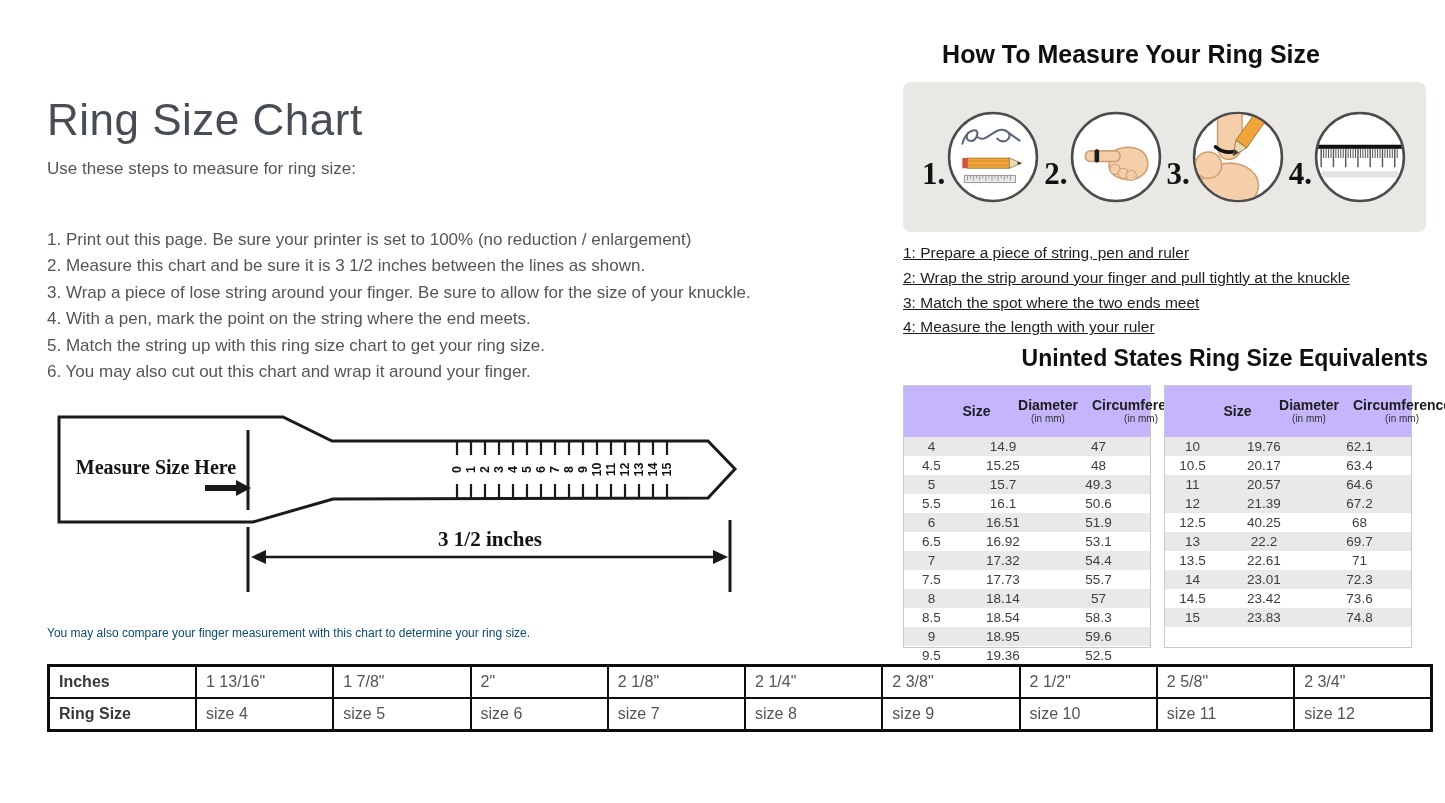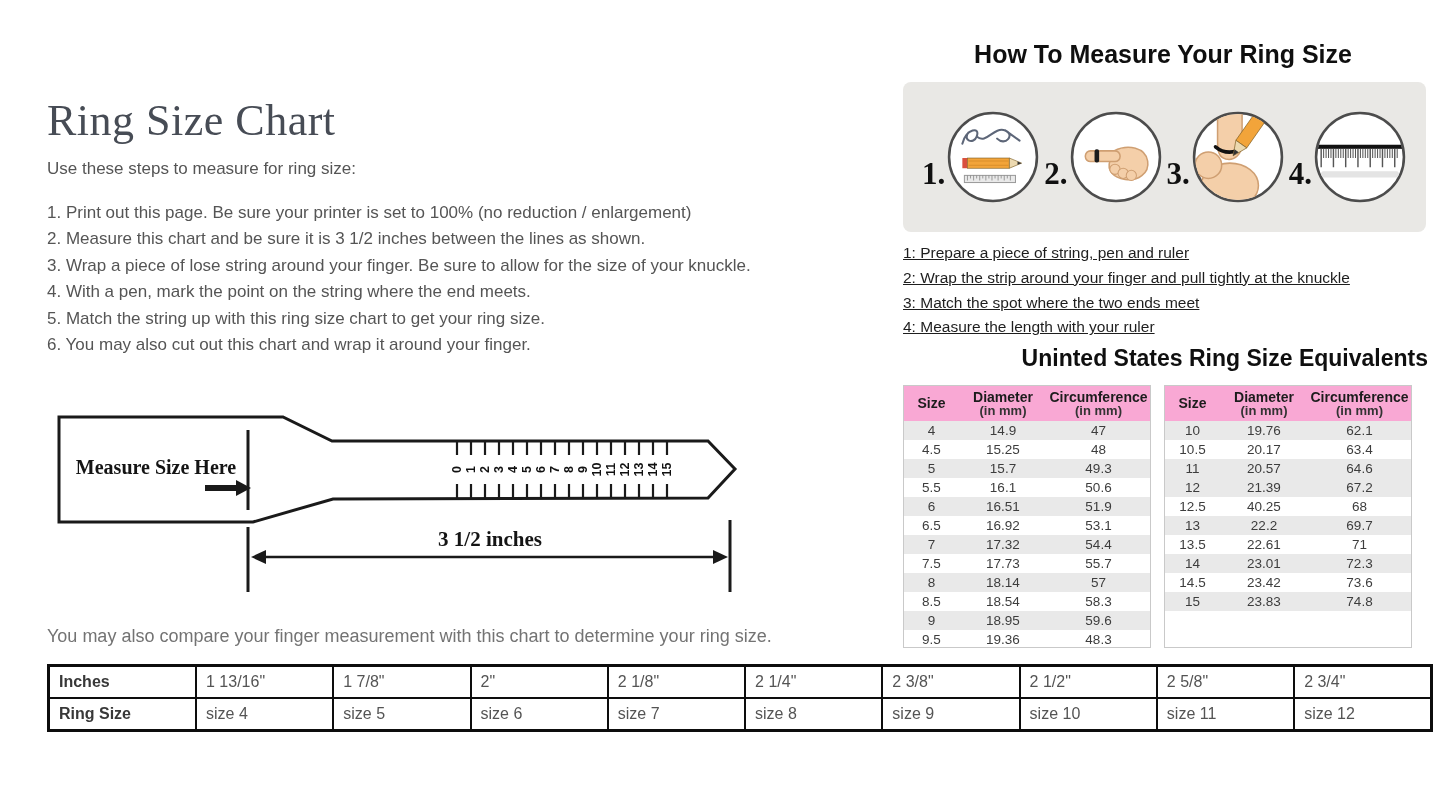--- a/index.html
+++ b/index.html
@@ -4,46 +4,46 @@
 <style>
   html,body{margin:0;padding:0;}
   body{
     width:1445px;height:803px;position:relative;background:#ffffff;
     font-family:"Liberation Sans",sans-serif;overflow:hidden;
   }
   .abs{position:absolute;}
 
   
   .page-title{
-    left:47px;top:95px;font-family:Liberation Serif, serif;
+    left:47px;top:95px;font-family:Liberation Sans, sans-serif;
     font-size:44px;color:#474c55;letter-spacing:.5px;
   }
   .intro{left:47px;top:159px;font-size:17px;color:#555;}
-  .steps-left{left:47px;top:200px;font-size:17px;color:#555;line-height:26.4px;}
+  .steps-left{left:47px;top:227px;font-size:17px;color:#555;line-height:26.4px;}
 
   .sizer-svg{left:45px;top:408px;}
   .sizer-label{font-family:"Liberation Serif",serif;font-weight:bold;font-size:20px;fill:#141414;}
   .dim-label{font-family:"Liberation Serif",serif;font-weight:bold;font-size:21px;fill:#141414;}
   .ticknum{font-family:"Liberation Sans",sans-serif;font-weight:bold;font-size:12.5px;fill:#111;}
 
-  .compare-note{left:47px;top:626px;font-size:18px;color:#737373;}
+  .compare-note{left:47px;top:626px;font-size:12px;color:#0c4a6e;}
 
   
   .compare-table-wrap{left:47px;top:664px;width:1386px;}
   table.compare{border-collapse:collapse;table-layout:fixed;width:100%;background:#fff;}
   table.compare td,table.compare th{
     border:2px solid #0d0d0d;height:30px;padding:0 0 0 9px;
     font-size:16px;text-align:left;vertical-align:middle;
   }
   table.compare{border:3px solid #0d0d0d;}
   table.compare th{font-weight:bold;color:#383838;width:136px;margin-left:40px;}
   table.compare td{color:#545454;}
 
   
-  .how-title{left:898px;top:40px;width:530px;text-align:center;
+  .how-title{left:866px;top:40px;width:530px;text-align:center;
     font-size:25px;font-weight:bold;color:#0f0f0f;}
   .illus-box{
     left:903px;top:82px;width:523px;height:150px;background:#e9e8e5;border-radius:8px;
     display:flex;align-items:center;justify-content:center;gap:4px;
   }
   .illus-step{display:flex;align-items:flex-end;}
   .illus-num{
     font-family:"Liberation Serif",serif;font-weight:bold;font-size:31px;color:#101010;
     margin:0 1px 12px 0;
   }
@@ -51,25 +51,26 @@
 
   .steps-right{left:903px;top:241px;font-size:15.5px;color:#1e1e1e;line-height:24.8px;text-decoration:underline;}
 
   .equiv-title{left:898px;top:345px;width:530px;text-align:right;
     font-size:23px;font-weight:bold;color:#0f0f0f;}
 
   .size-table{
     background:#fff;border:1px solid #c9c9c9;height:263px;box-sizing:border-box;
   }
   .size-table .thead{
-    background:#f9a8d4;height:35px;display:grid;grid-template-columns:55px 88px 1fr;
+    background:#c4b5fd;height:51px;display:grid;grid-template-columns:55px 88px 1fr;
     align-items:center;
+    padding-left:45px;
   }
   .hcell{text-align:center;font-weight:bold;color:#1c1c1c;font-size:14px;line-height:13px;}
-  .hunit{display:block;font-weight:bold;font-size:13px;color:#333;}
+  .hunit{display:block;font-weight:normal;font-size:10px;color:#333;}
   .srow{display:grid;grid-template-columns:55px 88px 1fr;height:19px;align-items:center;}
   .srow.alt{background:#e9e9e9;}
   .scell{text-align:center;font-size:13.5px;color:#3d3d3d;}
 
   #size-table-left{position:absolute;left:903px;top:385px;width:248px;}
   #size-table-right{position:absolute;left:1164px;top:385px;width:248px;}
 </style>
 </head>
 <body>
 
@@ -378,21 +379,21 @@
         <div class="scell">58.3</div>
       </div>
       <div class="srow alt">
         <div class="scell">9</div>
         <div class="scell">18.95</div>
         <div class="scell">59.6</div>
       </div>
       <div class="srow">
         <div class="scell">9.5</div>
         <div class="scell">19.36</div>
-        <div class="scell">48.3</div>
+        <div class="scell">52.5</div>
       </div>
     </div>
 </div>
 
 <div id="size-table-right" class="size-table">
   <div class="thead">
     <div class="hcell">Size</div>
     <div class="hcell">
       <span>Diameter</span>
       <span class="hunit">(in mm)</span>

